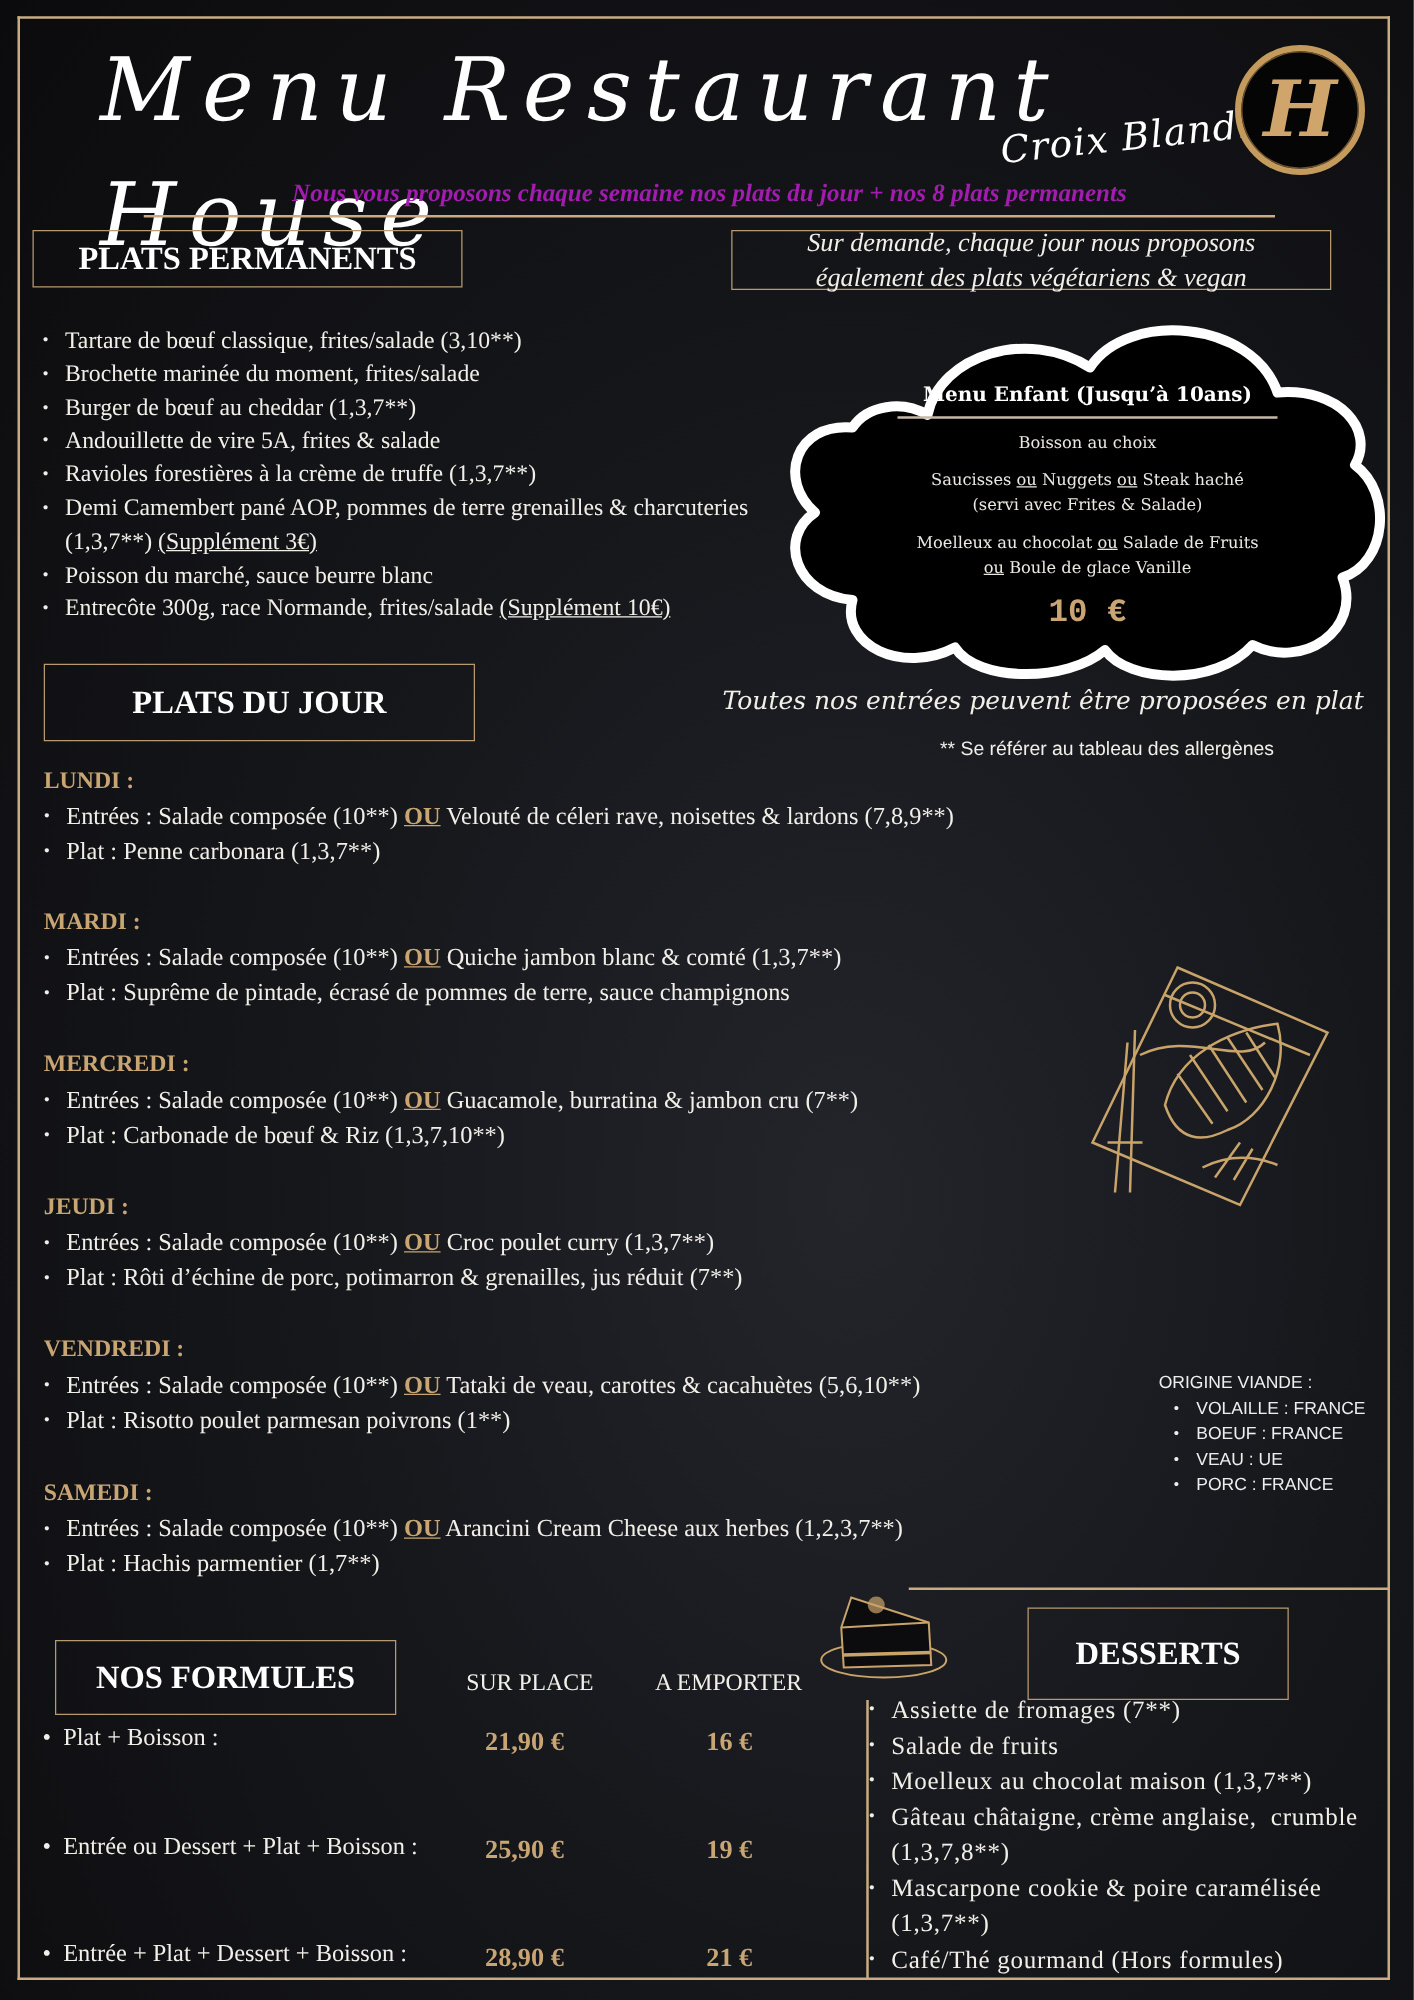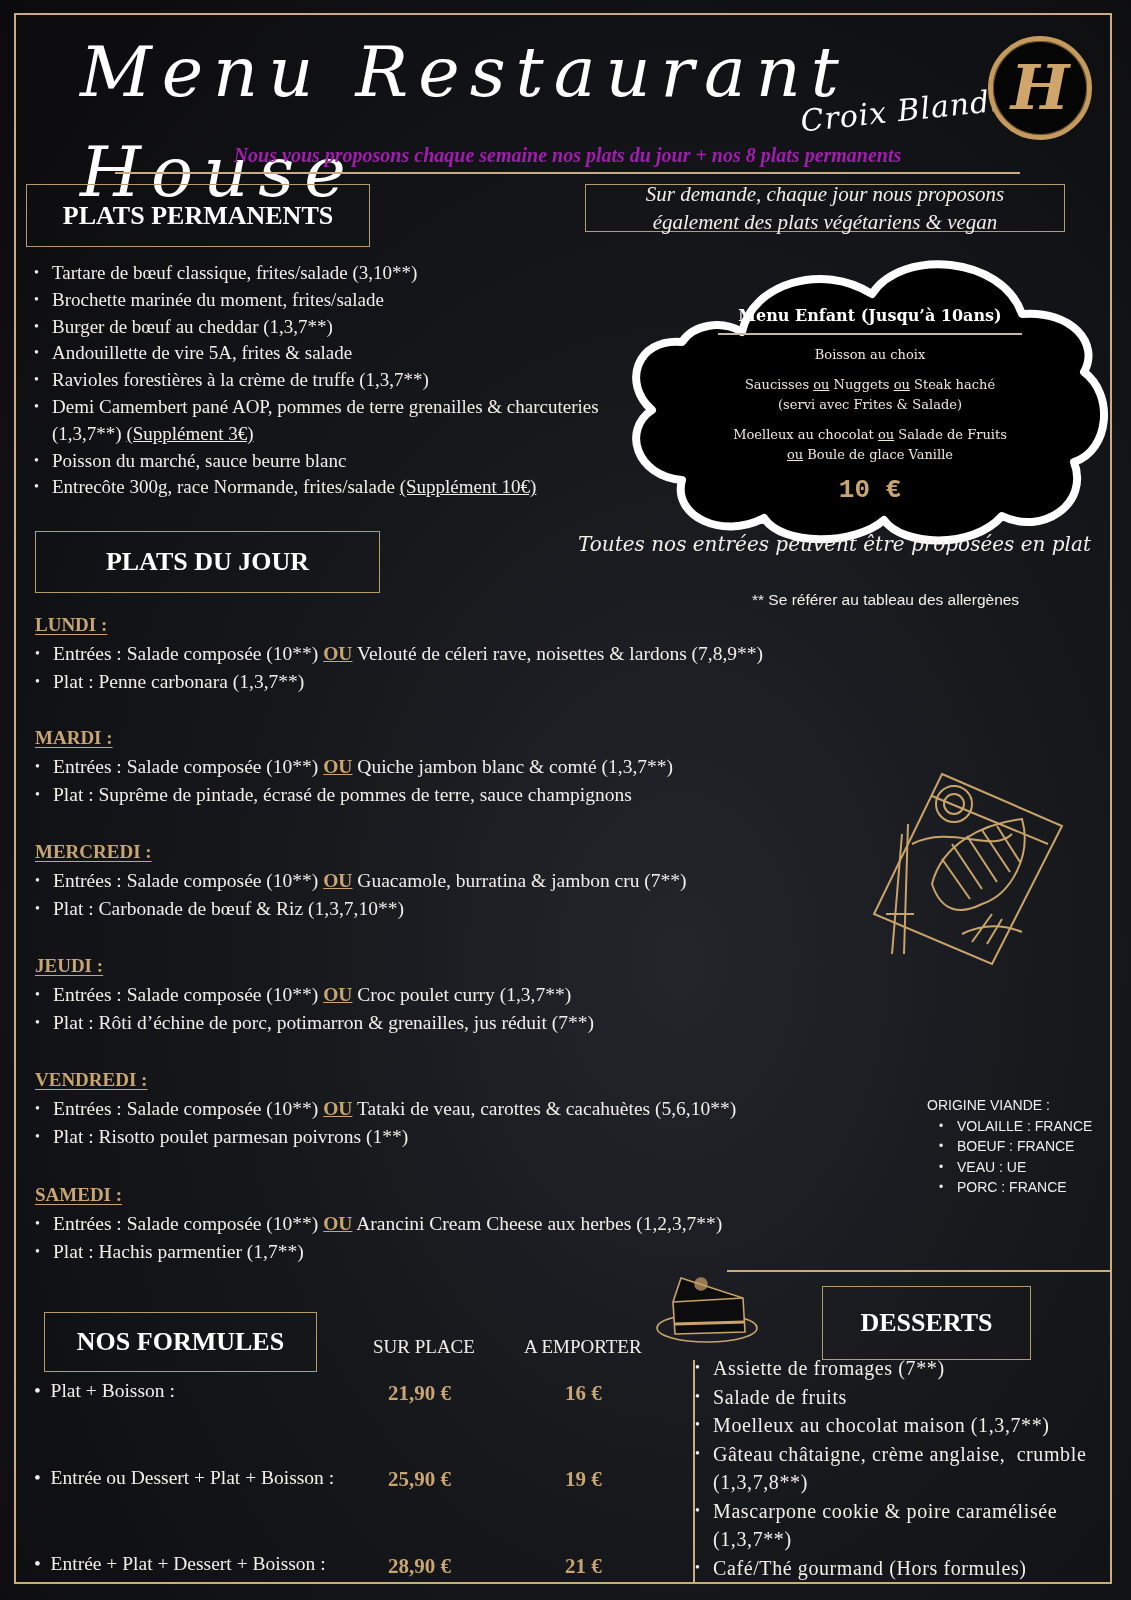--- a/index.html
+++ b/index.html
@@ -46,21 +46,21 @@
     font-size: 20px; font-style: italic; font-weight: bold; color: #a21caf;
   }
   .intro-line { left: 115px; top: 172px; width: 905px; height: 2px; }
 
   .box {
     border: 1.5px solid #b89a70;
     display: flex; align-items: center; justify-content: center;
   }
   .box-title { font-weight: bold; font-size: 26px; color: #ffffff; }
 
-  .box-perm { left: 26px; top: 184px; width: 344px; height: 63px; }
+  .box-perm { left: 26px; top: 184px; width: 344px; height: 46px; }
   .box-veg { left: 585px; top: 184px; width: 480px; height: 48px; flex-direction: column; }
   .box-veg span { font-style: italic; font-size: 21px; line-height: 28px; color: #f2efe9; }
 
   ul.bul { list-style: none; }
   ul.bul li { position: relative; padding-left: 18px; }
   ul.bul li::before {
     content: "\2022"; position: absolute; left: 0; top: 0; font-size: 14px;
   }
 
   .perm-list { left: 34px; top: 260px; width: 580px; font-size: 19px; line-height: 26.8px; }
@@ -70,25 +70,25 @@
   .cloud { left: 622px; top: 254px; width: 490px; height: 292px; }
   .kids { left: 680px; top: 306px; width: 380px; text-align: center; font-family: "DejaVu Serif", serif; }
   .kids-title { font-size: 16px; font-weight: bold; color: #ffffff; }
   .kids-rule { width: 304px; height: 1.5px; background: #c6b8a8; margin: 8px auto 10px; }
   .kids p { font-size: 13px; line-height: 20px; color: #ece8e2; }
   .kids .gap { margin-top: 10px; }
   .kids-price { font-family: Liberation Mono, monospace; font-weight: bold; font-size: 26px; color: #c8a572; margin-top: 10px; }
 
   .box-jour { left: 35px; top: 531px; width: 345px; height: 62px; }
 
-  .note-entrees { left: 578px; top: 532px; font-family: "DejaVu Serif", serif; font-style: italic; font-size: 20px; color: #f2efe9; text-align: center; }
+  .note-entrees { left: 578px; top: 548px; font-family: "DejaVu Serif", serif; font-style: italic; font-size: 20px; color: #f2efe9; text-align: center; }
   .note-allerg { left: 752px; top: 591px; font-family: "Liberation Sans", sans-serif; font-size: 15.5px; color: #f2efe9; }
 
   .day-title {
-    font-weight: bold; font-size: 19px; color: #c8a572; text-decoration: underline;
+    font-weight: bold; font-size: 19px; color: #c8a572; 
     text-underline-offset: 3px;
   }
   .day-list { font-size: 19.5px; line-height: 28px; margin-top: 4px; }
   .day-list li { padding-left: 37px; }
   .day-list li::before { left: 20px; line-height: 28px; }
   .ou { color: #c8a572; text-decoration: underline; font-weight: bold; }
 
   .meat-origin { left: 927px; top: 1095px; font-family: "Liberation Sans", sans-serif; font-size: 14px; color: #eeeeee; line-height: 20.5px; }
   .meat-origin ul li { padding-left: 30px; }
   .meat-origin ul li::before { left: 12px; font-size: 12px; line-height: 20.5px; }

